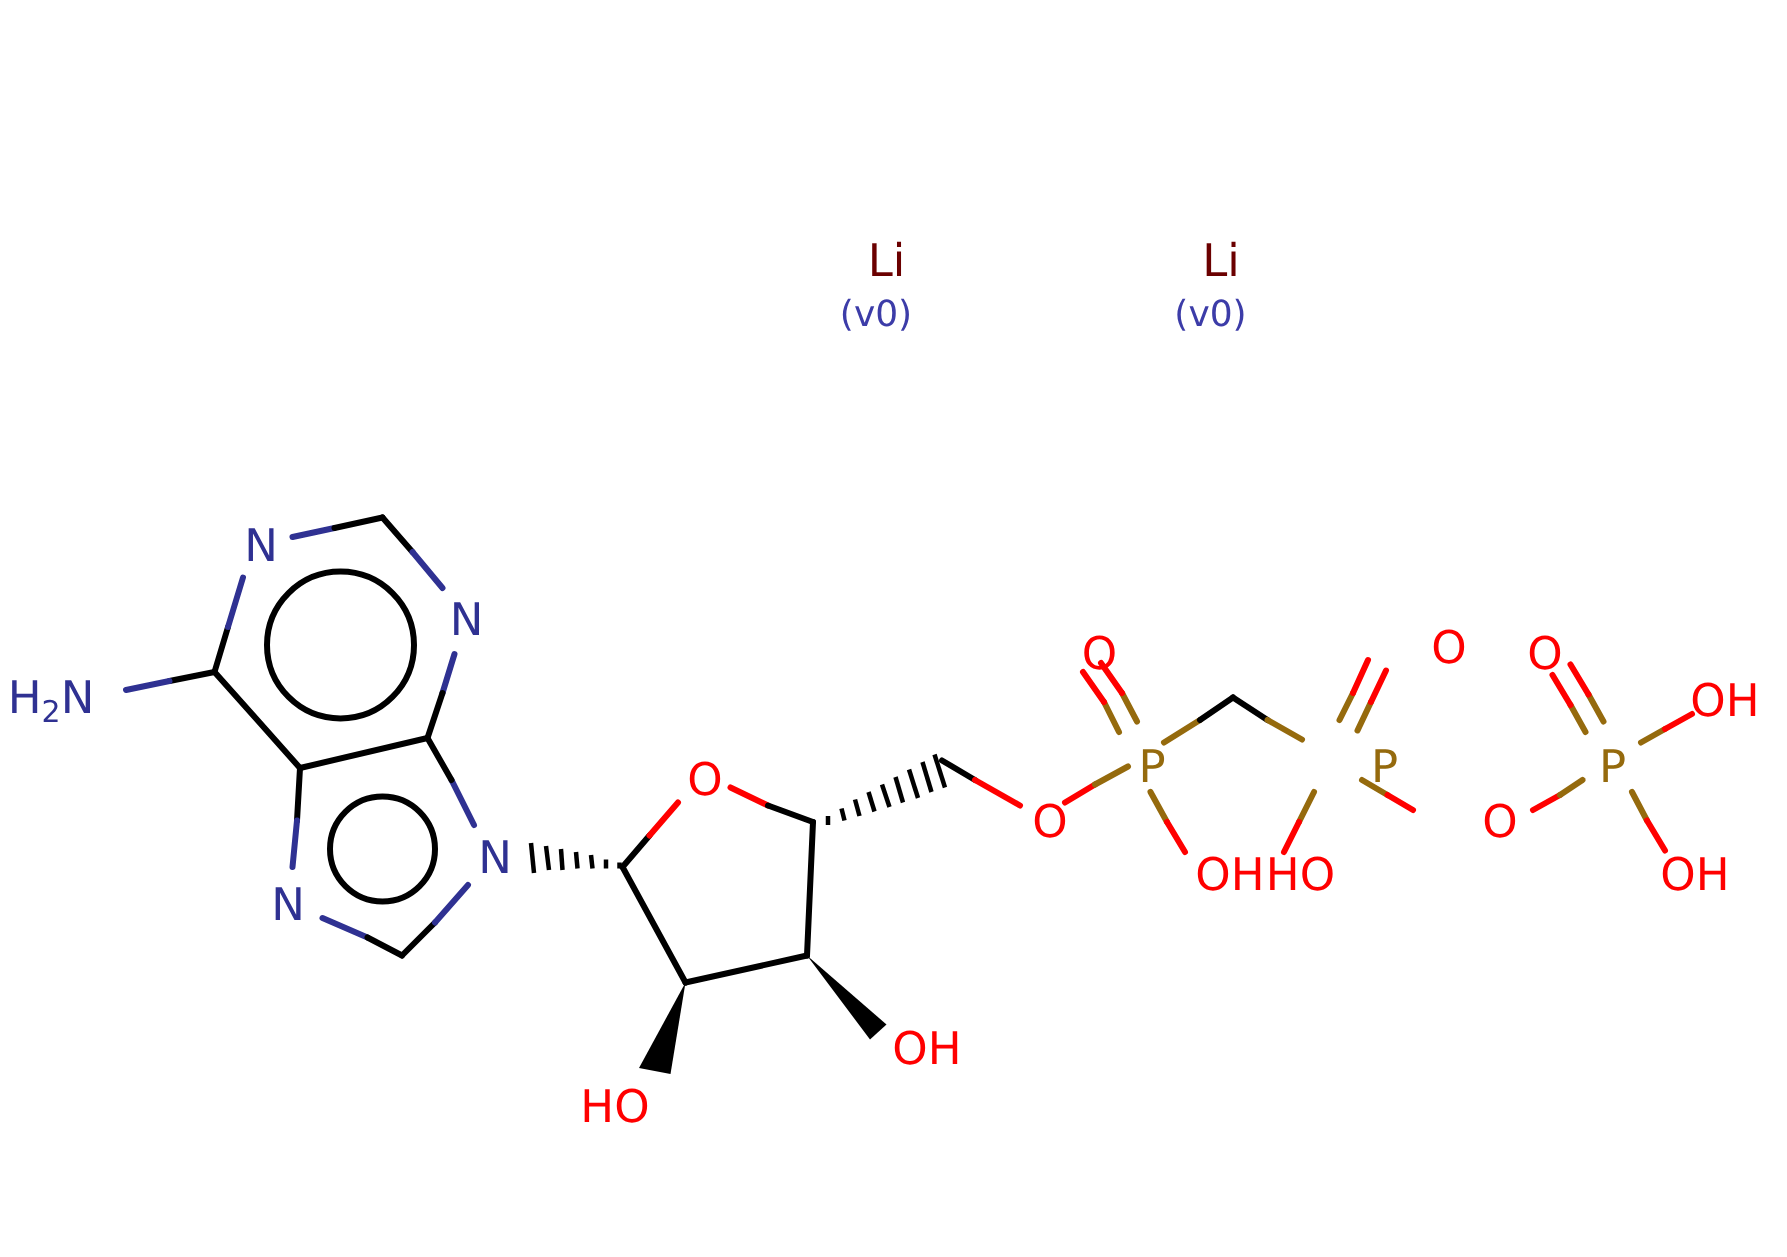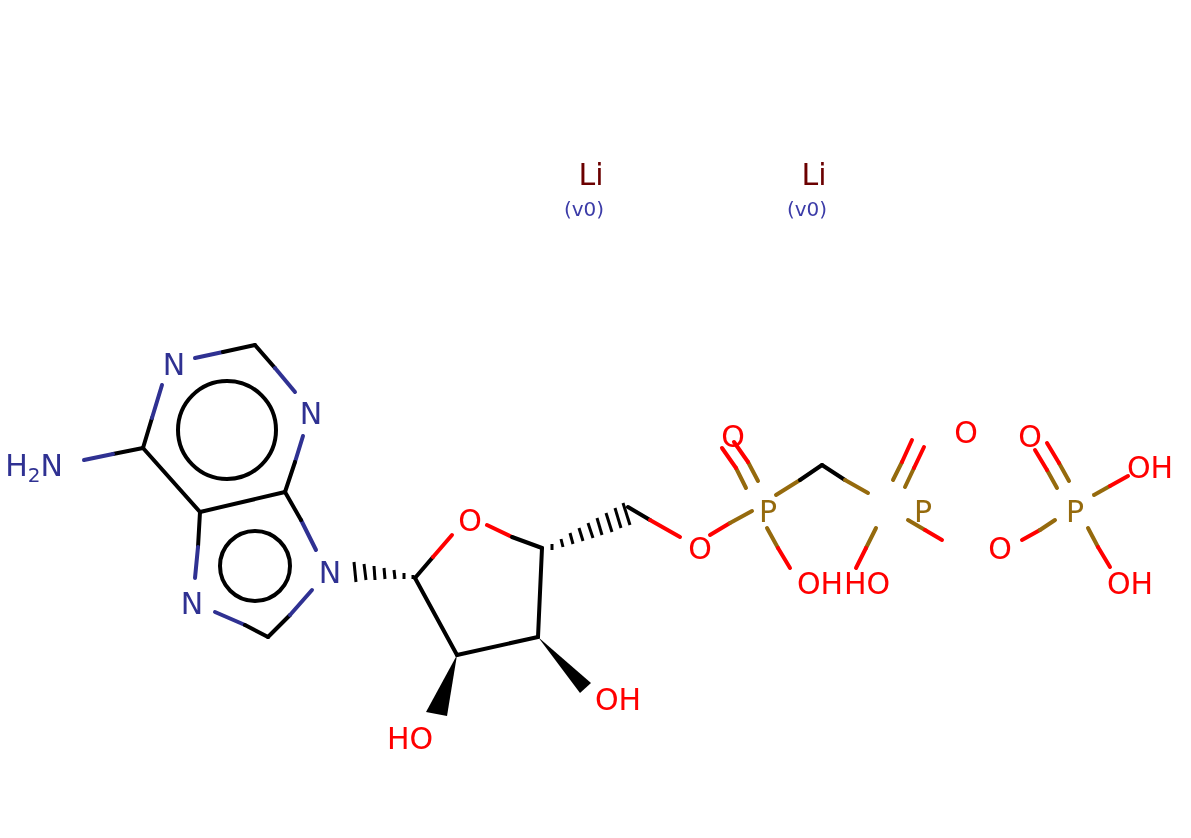--- a/index.html
+++ b/index.html
@@ -4,21 +4,21 @@
 <style>
   html, body { margin: 0; padding: 0; background: #ffffff; }
   body { width: 1191px; height: 838px; position: relative; overflow: hidden; font-family: "Liberation Sans", sans-serif; }
   #canvas { position: absolute; left: 0; top: 0; width: 1191px; height: 838px; }
   .lbl { position: absolute; font-family: "DejaVu Sans", sans-serif; font-size: 30px; line-height: 30px; white-space: nowrap; transform: translate(-50%, -50%); }
   .lbl sub { font-size: 20px; vertical-align: -6px; }
   .N { color: #2f3192; }
   .O { color: #ff0000; }
   .P { color: #956a0d; }
   .Li { color: #6b0000; }
-  .val { position: absolute; font-family: "DejaVu Sans", sans-serif; font-size: 20px; color: #3c3ca8; transform: translate(-50%, -50%); white-space: nowrap; }
+  .val { position: absolute; font-family: "DejaVu Sans", sans-serif; font-size: 24px; color: #3c3ca8; transform: translate(-50%, -50%); white-space: nowrap; }
 </style>
 </head>
 <body>
 
 <svg id="canvas" width="1191" height="838" viewBox="0 0 1191 838" xmlns="http://www.w3.org/2000/svg">
   <g stroke-width="4" stroke-linecap="round" fill="none">
 
     <g>
 
       <line x1="143" y1="448" x2="152" y2="418" stroke="#000"></line>

